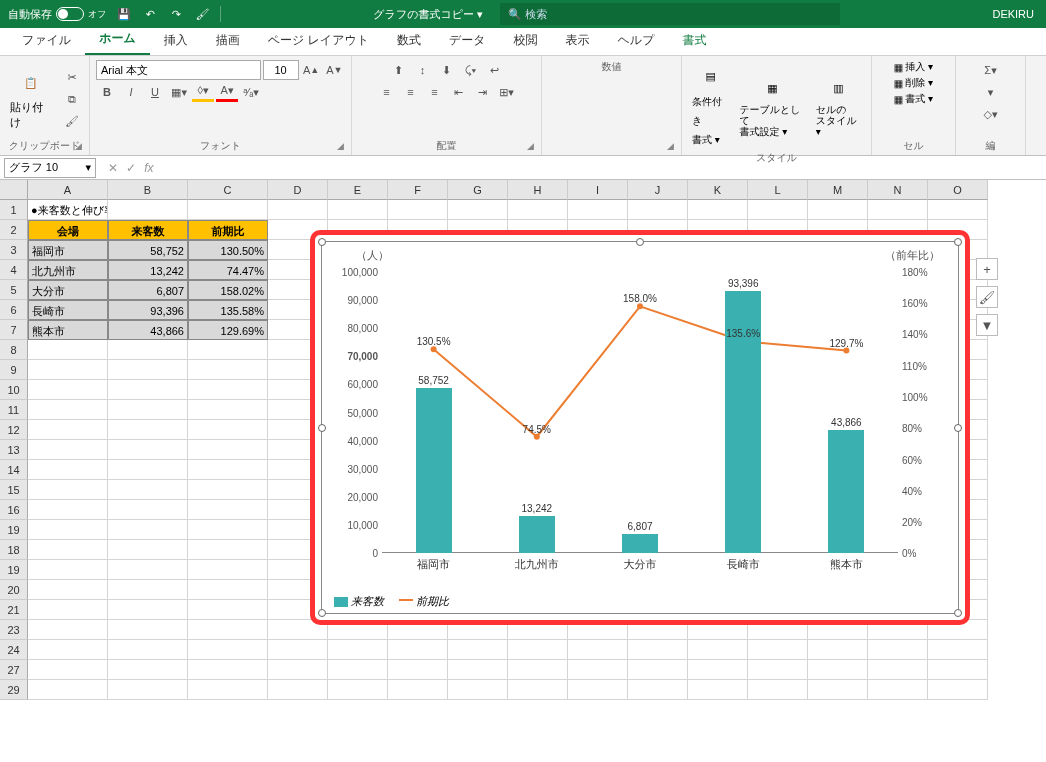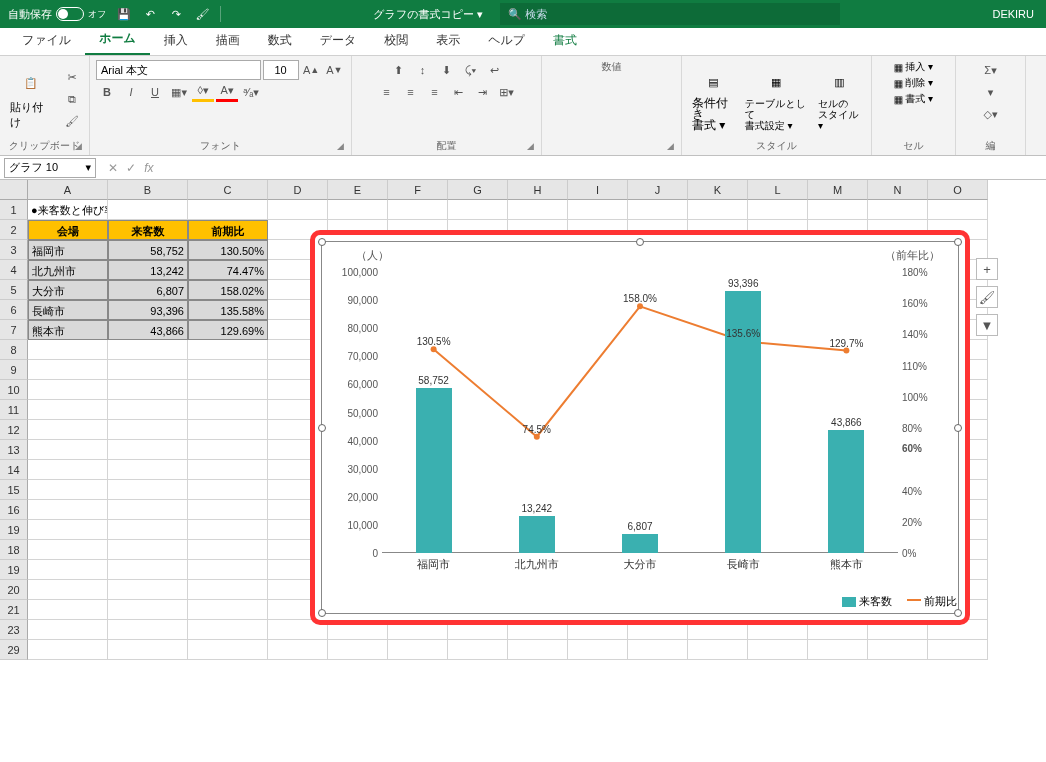--- a/index.html
+++ b/index.html
@@ -64,21 +64,21 @@
 .chart-sel { position: absolute; inset: 6px; border: 1px solid #888; }
 .handle { width: 8px; height: 8px; border: 1px solid #666; background: #fff; border-radius: 4px; position: absolute; }
 .plot { position: absolute; left: 60px; right: 60px; top: 30px; bottom: 60px; }
 .axis-label { position: absolute; font-size: 11px; color: #555; }
 .y-tick { position: absolute; right: 100%; margin-right: 4px; font-size: 10px; color: #555; transform: translateY(-50%); }
 .y2-tick { position: absolute; left: 100%; margin-left: 4px; font-size: 10px; color: #555; transform: translateY(-50%); }
 .x-tick { position: absolute; top: 100%; margin-top: 4px; font-size: 11px; color: #333; transform: translateX(-50%); }
 .bar { position: absolute; background: #3ab0b0; bottom: 0; }
 .bar-label { position: absolute; font-size: 10px; color: #333; transform: translate(-50%, -100%); }
 .line-label { position: absolute; font-size: 10px; color: #333; transform: translate(-50%, -120%); white-space: nowrap; }
-.legend { position: absolute; bottom: 4px; left: 0; right: 1px; text-align: right; font-size: 11px; }
+.legend { position: absolute; bottom: 4px; left: 0; right: 8px; text-align: left; font-size: 11px; font-style: italic; }
 .legend .sw { display: inline-block; width: 14px; height: 10px; vertical-align: middle; margin: 0 3px 0 12px; }
 
 .side-tool { position: absolute; width: 22px; height: 22px; border: 1px solid #bbb; background: #fff; display: flex; align-items: center; justify-content: center; font-size: 13px; color: #555; }
 </style>
 </head>
 <body>
 
 <div class="titlebar">
   <div class="left">
     <div class="autosave-toggle">
@@ -100,20 +100,21 @@
     </div>
   </div>
   <div class="right">DEKIRU</div>
 </div>
 
 <div class="ribbon-tabs">
   <div class="ribbon-tab">ファイル</div>
   <div class="ribbon-tab active">ホーム</div>
   <div class="ribbon-tab">挿入</div>
   <div class="ribbon-tab">描画</div>
+  <div class="ribbon-tab">ページ レイアウト</div>
   <div class="ribbon-tab">数式</div>
   <div class="ribbon-tab">データ</div>
   <div class="ribbon-tab">校閲</div>
   <div class="ribbon-tab">表示</div>
   <div class="ribbon-tab">ヘルプ</div>
   <div class="ribbon-tab contextual">書式</div>
 </div>
 
 <div class="ribbon">
 
@@ -185,21 +186,21 @@
 
   <div class="ribbon-group" style="width:140px">
     <div class="ribbon-group-label">数値</div>
     <span class="dialog-launcher">◢</span>
   </div>
 
   <div class="ribbon-group" style="width:190px">
     <div class="ribbon-group-body row">
       <div class="big-btn">
           <span class="ic">▤</span>
-          <span style="font-size:12px;line-height:11px"><span>条件付き</span><br><span>書式 ▾</span></span>
+          <span style="font-size:10px;line-height:19px"><span>条件付き</span><br><span>書式 ▾</span></span>
         </div>
       <div class="big-btn">
           <span class="ic">▦</span>
           <span style="font-size:10px;line-height:11px"><span>テーブルとして</span><br><span>書式設定 ▾</span></span>
         </div>
       <div class="big-btn">
           <span class="ic">▥</span>
           <span style="font-size:10px;line-height:11px"><span>セルの</span><br><span>スタイル ▾</span></span>
         </div>
     </div>
@@ -659,20 +660,56 @@
         <div class="cell" style="width: 60px;"></div>
         <div class="cell" style="width: 60px;"></div>
         <div class="cell" style="width: 60px;"></div>
         <div class="cell" style="width: 60px;"></div>
         <div class="cell" style="width: 60px;"></div>
         <div class="cell" style="width: 60px;"></div>
         <div class="cell" style="width: 60px;"></div>
         <div class="cell" style="width: 60px;"></div>
       </div>
       <div class="grid-row">
+        <div class="row-h">24</div>
+        <div class="cell" style="width: 80px;"></div>
+        <div class="cell" style="width: 80px;"></div>
+        <div class="cell" style="width: 80px;"></div>
+        <div class="cell" style="width: 60px;"></div>
+        <div class="cell" style="width: 60px;"></div>
+        <div class="cell" style="width: 60px;"></div>
+        <div class="cell" style="width: 60px;"></div>
+        <div class="cell" style="width: 60px;"></div>
+        <div class="cell" style="width: 60px;"></div>
+        <div class="cell" style="width: 60px;"></div>
+        <div class="cell" style="width: 60px;"></div>
+        <div class="cell" style="width: 60px;"></div>
+        <div class="cell" style="width: 60px;"></div>
+        <div class="cell" style="width: 60px;"></div>
+        <div class="cell" style="width: 60px;"></div>
+      </div>
+      <div class="grid-row">
+        <div class="row-h">27</div>
+        <div class="cell" style="width: 80px;"></div>
+        <div class="cell" style="width: 80px;"></div>
+        <div class="cell" style="width: 80px;"></div>
+        <div class="cell" style="width: 60px;"></div>
+        <div class="cell" style="width: 60px;"></div>
+        <div class="cell" style="width: 60px;"></div>
+        <div class="cell" style="width: 60px;"></div>
+        <div class="cell" style="width: 60px;"></div>
+        <div class="cell" style="width: 60px;"></div>
+        <div class="cell" style="width: 60px;"></div>
+        <div class="cell" style="width: 60px;"></div>
+        <div class="cell" style="width: 60px;"></div>
+        <div class="cell" style="width: 60px;"></div>
+        <div class="cell" style="width: 60px;"></div>
+        <div class="cell" style="width: 60px;"></div>
+      </div>
+      <div class="grid-row">
         <div class="row-h">29</div>
         <div class="cell" style="width: 80px;"></div>
         <div class="cell" style="width: 80px;"></div>
         <div class="cell" style="width: 80px;"></div>
         <div class="cell" style="width: 60px;"></div>
         <div class="cell" style="width: 60px;"></div>
         <div class="cell" style="width: 60px;"></div>
         <div class="cell" style="width: 60px;"></div>
         <div class="cell" style="width: 60px;"></div>
         <div class="cell" style="width: 60px;"></div>
@@ -709,28 +746,28 @@
           <circle cx="361.2" cy="69.31333333333333" r="3" fill="#ed7d31"></circle>
           <circle cx="464.40000000000003" cy="78.5238888888889" r="3" fill="#ed7d31"></circle>
         </svg>
     <div class="y-tick" style="top: 281px;">0</div>
         <div class="y-tick" style="top: 252.9px;">10,000</div>
         <div class="y-tick" style="top: 224.8px;">20,000</div>
         <div class="y-tick" style="top: 196.7px;">30,000</div>
         <div class="y-tick" style="top: 168.6px;">40,000</div>
         <div class="y-tick" style="top: 140.5px;">50,000</div>
         <div class="y-tick" style="top: 112.4px;">60,000</div>
-        <div class="y-tick" style="top: 84.3px;">70,000</div>
+        <div class="y-tick" style="top: 84.3px; font-weight: bold;">70,000</div>
         <div class="y-tick" style="top: 56.2px;">80,000</div>
         <div class="y-tick" style="top: 28.1px;">90,000</div>
         <div class="y-tick" style="top: 0px;">100,000</div>
         <div class="y2-tick" style="top: 281px;">0%</div>
         <div class="y2-tick" style="top: 249.778px;">20%</div>
         <div class="y2-tick" style="top: 218.556px;">40%</div>
-        <div class="y2-tick" style="top: 176px; font-weight: bold;">60%</div>
+        <div class="y2-tick" style="top: 188px;">60%</div>
         <div class="y2-tick" style="top: 156.111px;">80%</div>
         <div class="y2-tick" style="top: 124.889px;">100%</div>
         <div class="y2-tick" style="top: 93.6667px;">110%</div>
         <div class="y2-tick" style="top: 62.4444px;">140%</div>
         <div class="y2-tick" style="top: 31.2222px;">160%</div>
         <div class="y2-tick" style="top: 0px;">180%</div>
         <div style="position: absolute; left: 0px; right: 0px; bottom: 0px; border-top: 1px solid rgb(136, 136, 136);"></div>
         <div class="bar" style="left: 33.6px; width: 36px; height: 165.093px;"></div>
         <div class="bar-label" style="left: 51.6px; top: 113.907px;">58,752</div>
         <div class="x-tick" style="left: 51.6px;">福岡市</div>

